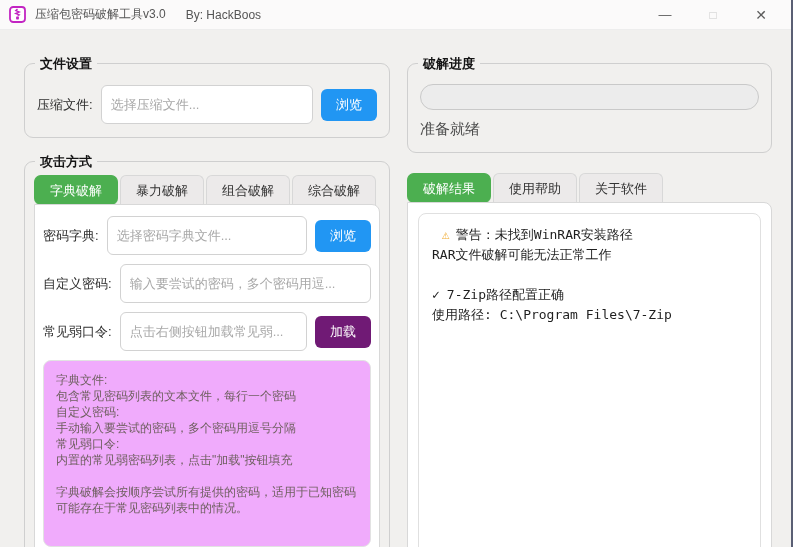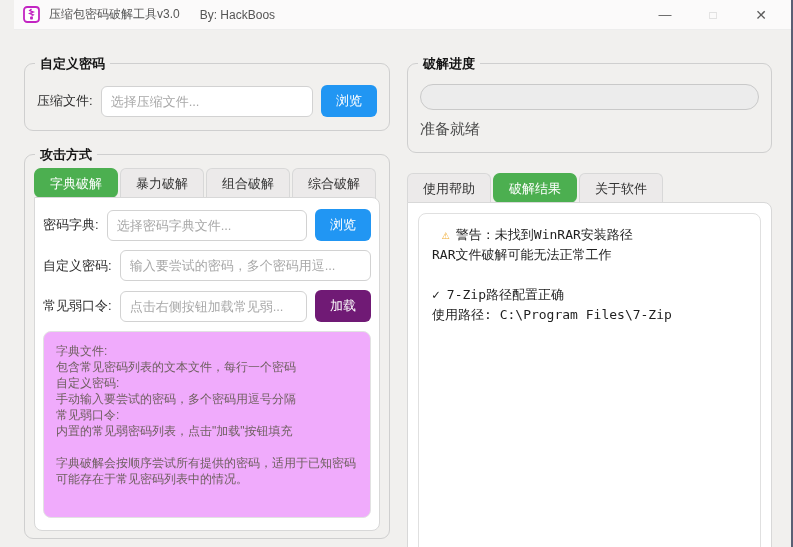--- a/index.html
+++ b/index.html
@@ -7,21 +7,21 @@
   body {
     width:793px; height:547px; position:relative; overflow:hidden;
     background:#f1f0ee;
     font-family:"Liberation Sans", sans-serif;
     color:#333;
   }
   .window-edge-right { position:absolute; top:0; right:0; width:2px; height:100%; background:#5a5f74; z-index:50; }
 
   
   .titlebar {
-    position:absolute; top:0; left:14px; right:0; height:30px;
+    position:absolute; top:0; left:0; right:0; height:30px;
     background:#fbfafa; border-bottom:1px solid #ededed;
     display:flex; align-items:center;
   }
   .app-icon { margin-left:9px; width:17px; height:17px; display:inline-block; }
   .title-text { font-size:12px; color:#555; margin-left:9px; }
   .byline-text { font-size:12px; color:#555; margin-left:20px; }
   .win-controls { margin-left:auto; display:flex; height:100%; margin-right:8px; }
   .ctrl { width:48px; height:100%; display:flex; align-items:center; justify-content:center;
           font-size:13px; color:#5b5b5b; cursor:default; }
   .ctrl.max { color:#cccccc; font-size:12px; }
@@ -33,21 +33,21 @@
             font-size:13px; font-weight:bold; color:#151515; line-height:17px; }
 
   
   .col-left  { position:absolute; left:24px; top:63px; width:366px; }
   .col-right { position:absolute; left:407px; top:63px; width:365px; }
 
   
   .row { display:flex; align-items:center; }
   .field-label { font-size:13px; color:#2e2e2e; margin-right:8px; white-space:nowrap; }
   input.text {
-    flex:1; min-width:0; height:31px; background:#fff;
+    flex:1; min-width:0; height:39px; background:#fff;
     border:1px solid #d2d2d2; border-radius:6px; padding:0 9px;
     font-size:13px; color:#333; font-family:"Liberation Sans", sans-serif; outline:none;
   }
   input.text::placeholder { color:#a8a8a8; }
   .btn {
     height:32px; border:none; border-radius:6px; color:#fff; font-size:13px;
     padding:0 15px; margin-left:8px; cursor:pointer; flex:0 0 auto;
     font-family:"Liberation Sans", sans-serif;
   }
   .btn.blue   { background:#2196f3; }
@@ -114,21 +114,21 @@
   <div class="win-controls">
     <div class="ctrl min">—</div>
     <div class="ctrl max">□</div>
     <div class="ctrl close">✕</div>
   </div>
 </div>
 
 <div class="col-left">
 
   <div class="group group-file">
-    <span class="legend">自定义密码</span>
+    <span class="legend">文件设置</span>
     <div class="row">
       <span class="field-label">压缩文件:</span>
       <input class="text" type="text" placeholder="选择压缩文件..." style="">
       <button class="btn blue">浏览</button>
     </div>
   </div>
 
   <div class="group group-attack">
     <span class="legend">攻击方式</span>
     <div class="tabs">
@@ -169,22 +169,22 @@
 
   <div class="group group-progress">
     <span class="legend">破解进度</span>
     <div class="progress-track">
       <div class="progress-fill"></div>
     </div>
     <div class="progress-status">准备就绪</div>
   </div>
 
   <div class="tabs results-tabs">
+    <div class="tab active">破解结果</div>
     <div class="tab">使用帮助</div>
-    <div class="tab active">破解结果</div>
     <div class="tab">关于软件</div>
   </div>
   <div class="tabpanel results-panel">
     <div class="result-output">
       <div class="rline"><span class="w-icon">⚠</span><span>警告：未找到WinRAR安装路径</span></div>
       <div class="rline">RAR文件破解可能无法正常工作</div>
       <div class="rline"></div>
       <div class="rline"><span class="c-icon">✓</span><span>7-Zip路径配置正确</span></div>
       <div class="rline">使用路径: C:\Program Files\7-Zip</div>
     </div>

